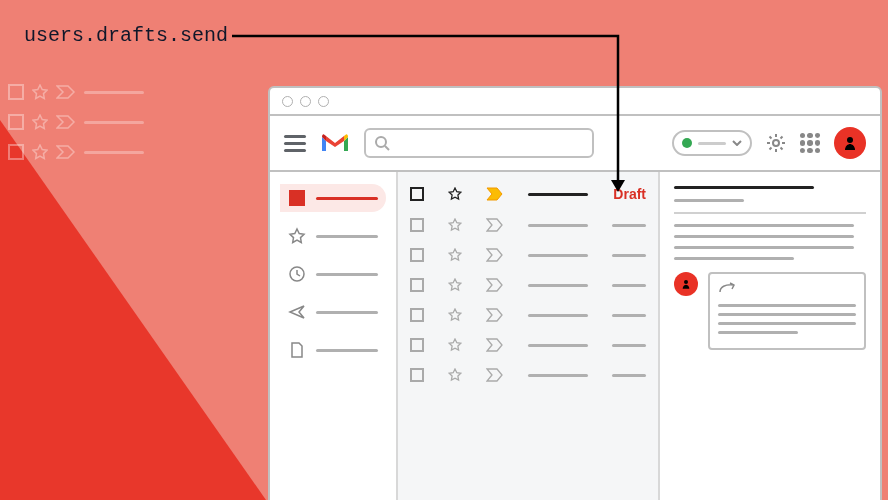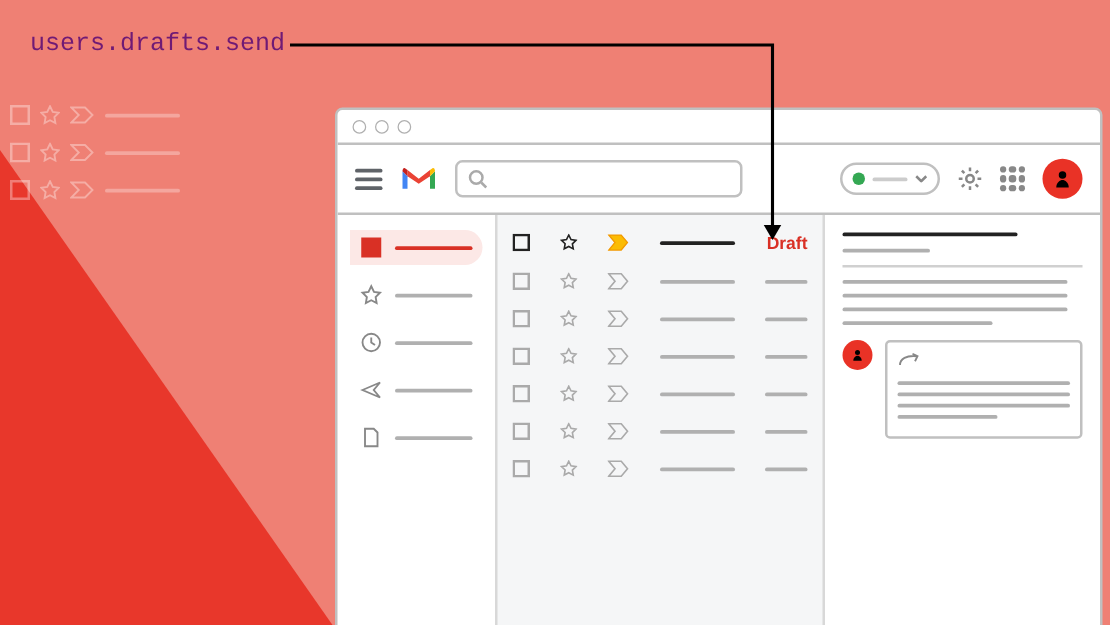--- a/index.html
+++ b/index.html
@@ -12,21 +12,21 @@
     position: relative;
     overflow: hidden;
   }
   .api-label {
     position: absolute;
     top: 24px;
     left: 24px;
     font-family: "Courier New", monospace;
     font-size: 20px;
     font-weight: 500;
-    color: #701a75;
+    color: #0f172a;
     z-index: 20;
   }
   .arrow-svg {
     position: absolute;
     top: 32px;
     left: 232px;
     z-index: 20;
     pointer-events: none;
   }
   .bg-triangle {

